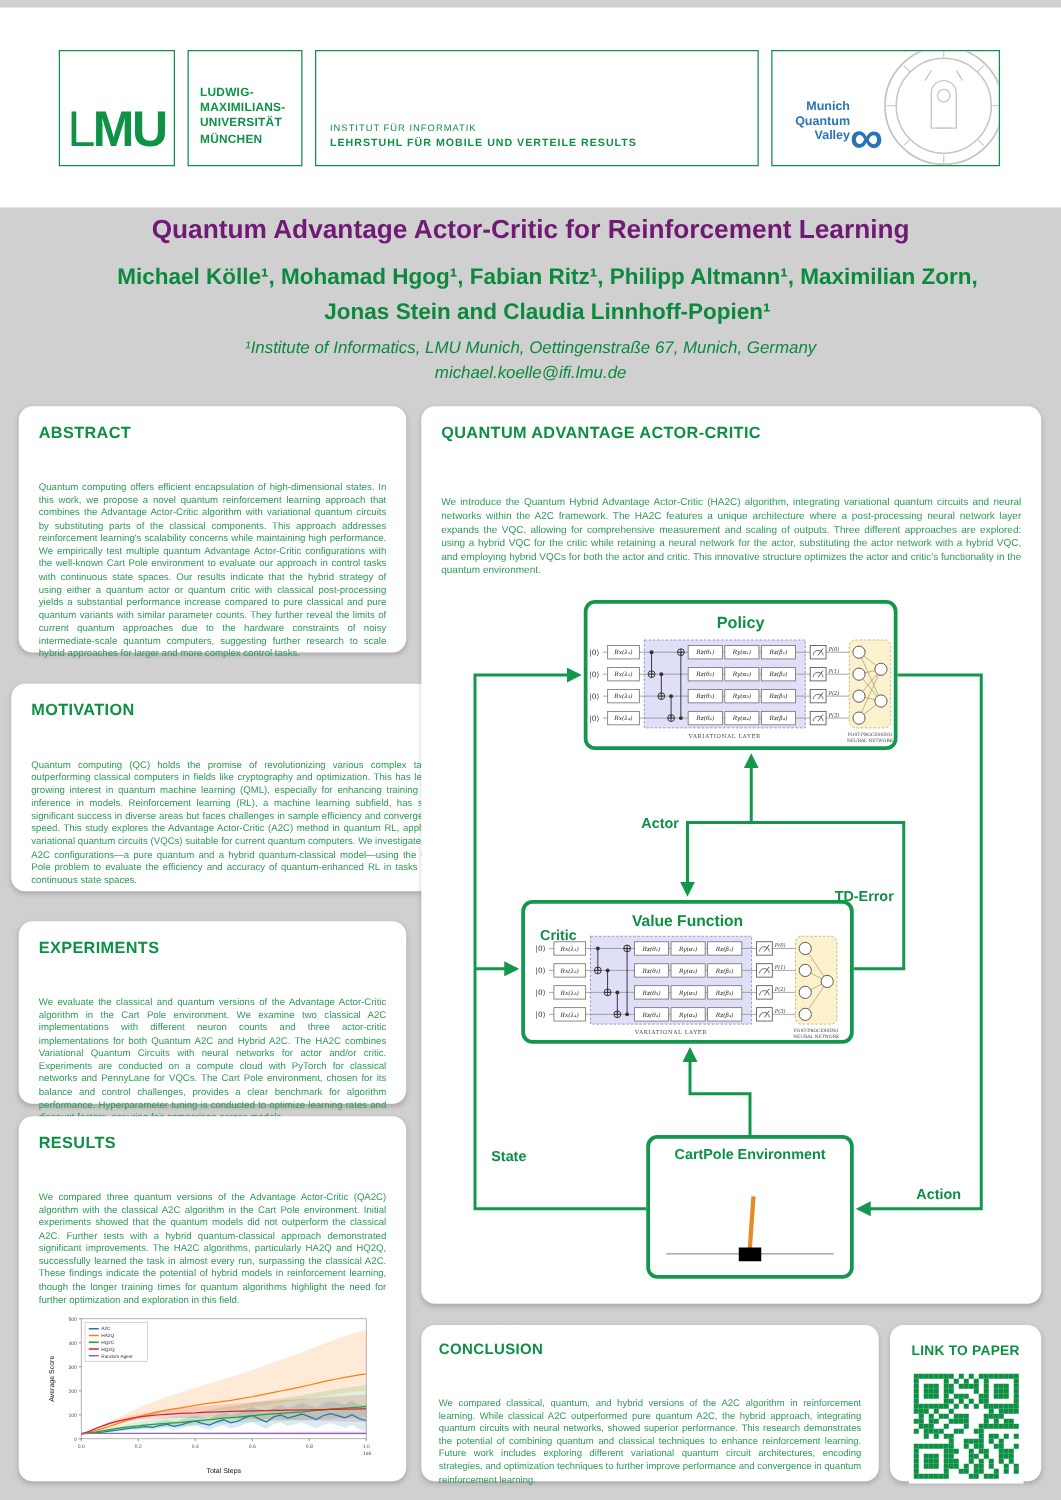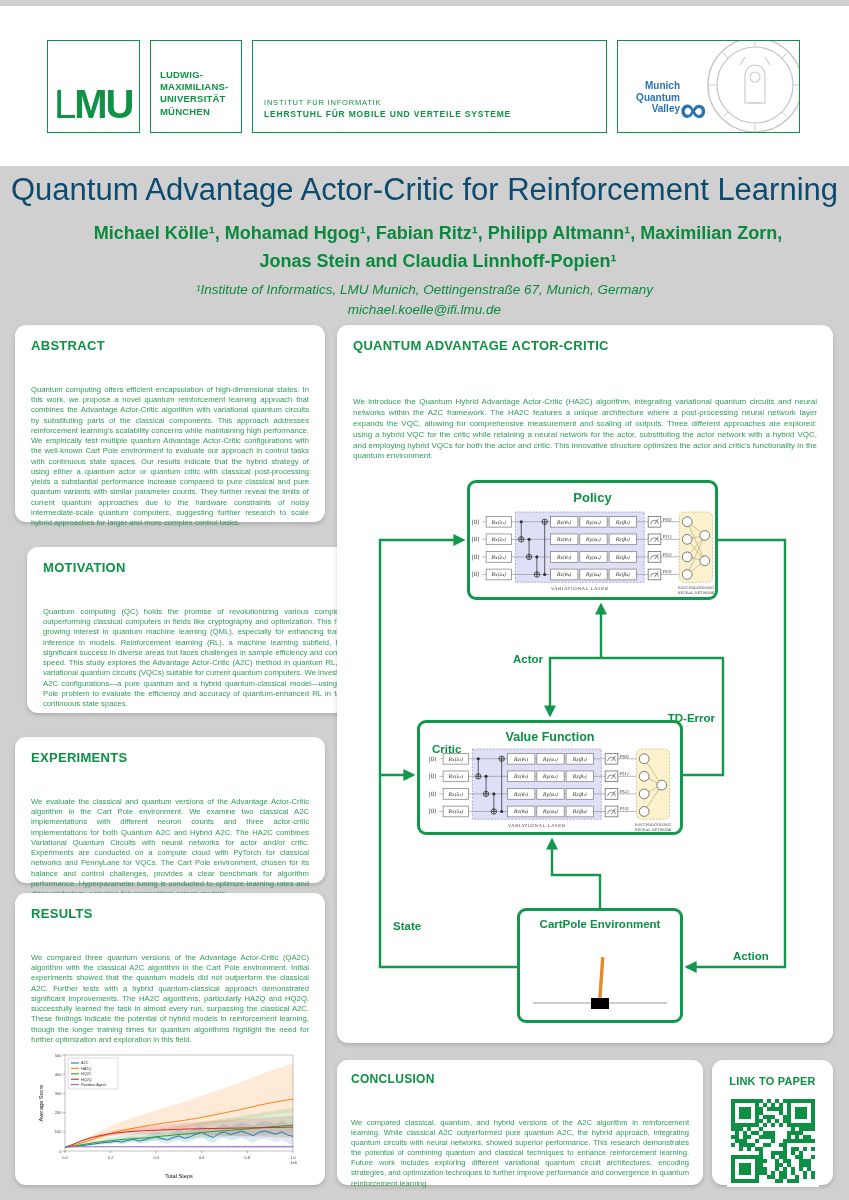--- a/index.html
+++ b/index.html
@@ -10,21 +10,21 @@
   .lmu-letters{position:absolute;left:6px;bottom:8px;color:#0f9246;font-size:40px;font-weight:bold;letter-spacing:-2px;line-height:1;}
   .lmu-letters .thin{font-weight:normal;}
   .uni-lines{position:absolute;left:9px;bottom:14px;color:#0f9246;font-weight:bold;font-size:9.5px;line-height:1.3;letter-spacing:0.2px;}
   .inst{position:absolute;left:11px;bottom:11px;color:#0f9246;line-height:1.5;}
   .inst .l1{font-size:7.5px;letter-spacing:0.8px;font-weight:500;}
   .inst .l2{font-size:8.5px;font-weight:bold;letter-spacing:0.8px;}
   .mqv-text{position:absolute;left:10px;bottom:18px;width:52px;text-align:right;color:#2b74b2;font-weight:bold;font-size:10px;line-height:1.12;}
   .mqv-inf{position:absolute;left:62px;bottom:4px;color:#2b74b2;font-size:37px;font-weight:bold;line-height:1;}
   .seal{position:absolute;right:-6px;top:50%;transform:translateY(-50%);}
   .titleblock{position:absolute;top:172px;left:0;width:849px;text-align:center;color:#0b8a3e;}
-  .titleblock h1{margin:0 0 12px;font-size:31px;font-weight:normal;color:#0c4a6e;}
+  .titleblock h1{margin:0 0 12px;font-size:21px;font-weight:bold;color:#701a75;}
   .authors{font-size:18px;font-weight:bold;line-height:1.55;padding-left:27px;}
   .affil{font-style:italic;font-size:13.5px;margin-top:4px;line-height:1.5;}
   .card{position:absolute;background:#ffffff;border-radius:11px;box-shadow:0 2px 4px rgba(0,0,0,0.18);box-sizing:border-box;}
   .pad{padding:13px 16px 6px;}
   .card h2{color:#0c9044;font-size:13px;font-weight:bold;margin:0 0 7px;letter-spacing:0.3px;}
   .body-l{color:#2f9b57;font-size:7.7px;line-height:1.33;text-align:justify;margin-top:32px;}
   .body-r{color:#2f9b57;font-size:8px;line-height:1.36;text-align:justify;margin-top:44px;}
   .chart-wrap{margin-top:4px;text-align:center;}
   .diagram{position:relative;width:582px;height:600px;margin-top:2px;}
   .dconn{position:absolute;left:0;top:0;}
@@ -48,21 +48,21 @@
         <div>UNIVERSITÄT</div>
         <div>MÜNCHEN</div>
       </div>
     </div>
     <div class="lbox" style="left:47px;width:93px;">
       <div class="lmu-letters"><span class="thin">L</span><span>MU</span></div>
     </div>
     <div class="lbox" style="left:252px;width:355px;">
       <div class="inst">
         <div class="l1">INSTITUT FÜR INFORMATIK</div>
-        <div class="l2">LEHRSTUHL FÜR MOBILE UND VERTEILE SYSTEME</div>
+        <div class="l2">LEHRSTUHL FÜR MOBILE UND VERTEILE RESULTS</div>
       </div>
     </div>
     <div class="lbox" style="left:617px;width:183px;">
       <div class="mqv-text">
         <div>Munich</div>
         <div>Quantum</div>
         <div>Valley</div>
       </div>
       <div class="mqv-inf">∞</div>
       <div class="seal">
@@ -102,21 +102,21 @@
     </div>
   </div>
 
   <div class="card" style="left:15px;top:325px;width:310px;height:197px;">
     <div class="pad">
       <h2>ABSTRACT</h2>
       <div class="body-l">Quantum computing offers efficient encapsulation of high-dimensional states. In this work, we propose a novel quantum reinforcement learning approach that combines the Advantage Actor-Critic algorithm with variational quantum circuits by substituting parts of the classical components. This approach addresses reinforcement learning's scalability concerns while maintaining high performance. We empirically test multiple quantum Advantage Actor-Critic configurations with the well-known Cart Pole environment to evaluate our approach in control tasks with continuous state spaces. Our results indicate that the hybrid strategy of using either a quantum actor or quantum critic with classical post-processing yields a substantial performance increase compared to pure classical and pure quantum variants with similar parameter counts. They further reveal the limits of current quantum approaches due to the hardware constraints of noisy intermediate-scale quantum computers, suggesting further research to scale hybrid approaches for larger and more complex control tasks.</div>
     </div>
   </div>
 
-  <div class="card" style="left:27px;top:547px;width:358px;height:166px;">
+  <div class="card" style="left:9px;top:547px;width:358px;height:166px;">
     <div class="pad">
       <h2>MOTIVATION</h2>
       <div class="body-l">Quantum computing (QC) holds the promise of revolutionizing various complex tasks, outperforming classical computers in fields like cryptography and optimization. This has led to growing interest in quantum machine learning (QML), especially for enhancing training and inference in models. Reinforcement learning (RL), a machine learning subfield, has seen significant success in diverse areas but faces challenges in sample efficiency and convergence speed. This study explores the Advantage Actor-Critic (A2C) method in quantum RL, applying variational quantum circuits (VQCs) suitable for current quantum computers. We investigate two A2C configurations—a pure quantum and a hybrid quantum-classical model—using the Cart Pole problem to evaluate the efficiency and accuracy of quantum-enhanced RL in tasks with continuous state spaces.</div>
     </div>
   </div>
 
   <div class="card" style="left:15px;top:737px;width:310px;height:146px;">
     <div class="pad">
       <h2>EXPERIMENTS</h2>
       <div class="body-l">We evaluate the classical and quantum versions of the Advantage Actor-Critic algorithm in the Cart Pole environment. We examine two classical A2C implementations with different neuron counts and three actor-critic implementations for both Quantum A2C and Hybrid A2C. The HA2C combines Variational Quantum Circuits with neural networks for actor and/or critic. Experiments are conducted on a compute cloud with PyTorch for classical networks and PennyLane for VQCs. The Cart Pole environment, chosen for its balance and control challenges, provides a clear benchmark for algorithm performance. Hyperparameter tuning is conducted to optimize learning rates and discount factors, ensuring fair comparison across models.</div>

